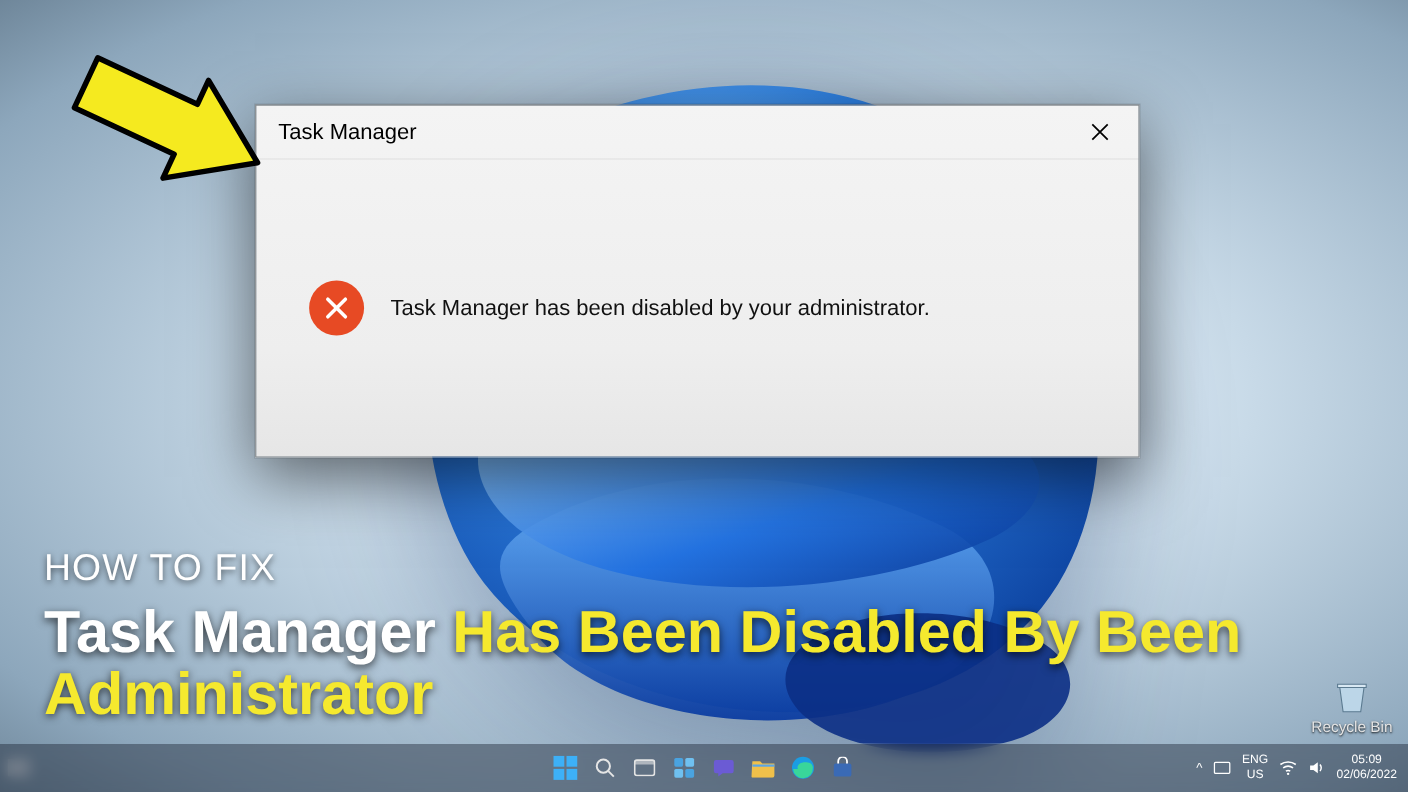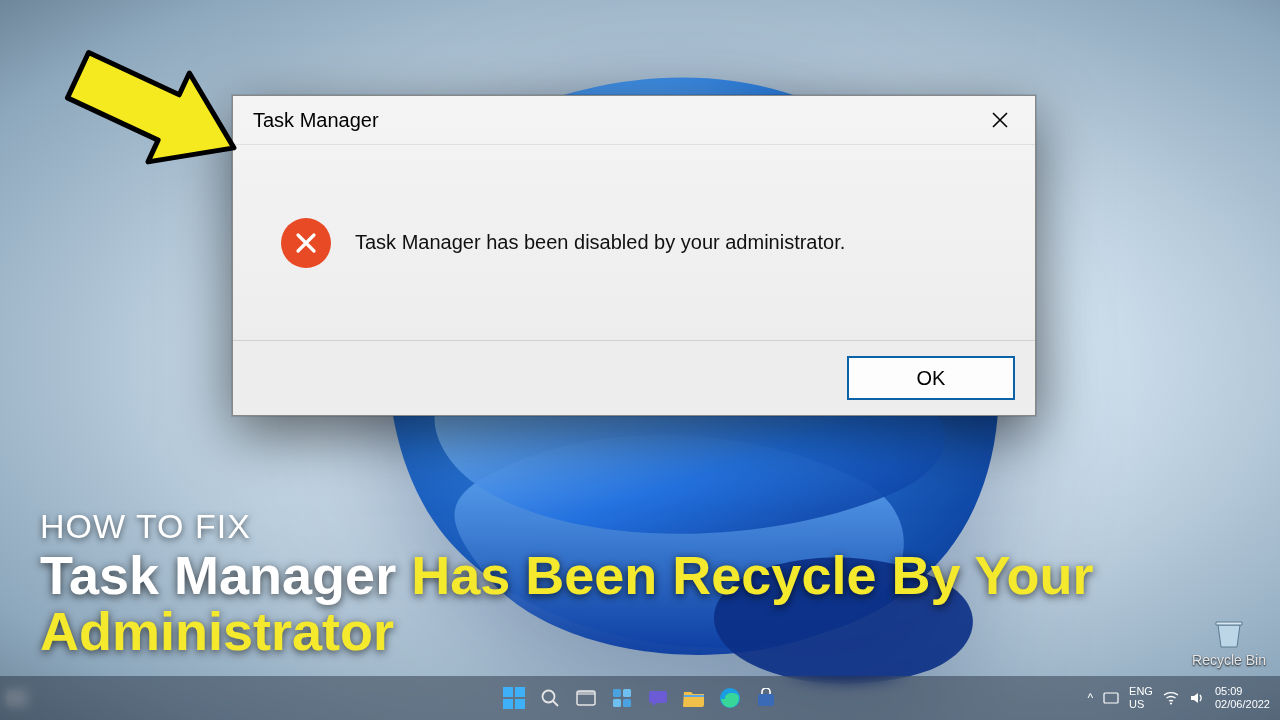--- a/index.html
+++ b/index.html
@@ -118,21 +118,21 @@
     z-index: 40;
     line-height: 1.05;
   }
   .cap1 {
     font-family: Arial, sans-serif;
     font-weight: 300;
     font-size: 34px;
     letter-spacing: 1px;
     color: #fff;
     text-shadow: 0 2px 6px rgba(0,0,0,0.6);
-    margin-bottom: 2px;
+    margin-bottom: 12px;
   }
   .cap2 {
     font-family: "Arial Narrow", Arial, sans-serif;
     font-weight: 700;
     font-size: 54px;
     font-stretch: condensed;
     letter-spacing: 0px;
     text-shadow: 0 2px 8px rgba(0,0,0,0.7);
   }
   .cap2 .white { color: #fff; }
@@ -181,21 +181,21 @@
   }
   .tray {
     position: absolute;
     right: 10px;
     display: flex;
     align-items: center;
     gap: 10px;
     color: #fff;
     font-size: 11px;
   }
-  .tray .stack { text-align: left; line-height: 1.15; }
+  .tray .stack { text-align: center; line-height: 1.15; }
   .tray svg { display:block; }
 </style>
 </head>
 <body>
 
 <div class="bg">
   <svg class="bloom" viewBox="0 0 750 640">
     <defs>
       <radialGradient id="g1" cx="40%" cy="30%" r="80%">
         <stop offset="0%" stop-color="#8fd0ff"></stop>
@@ -236,30 +236,27 @@
     </div>
   </div>
   <div class="body">
     <div class="err-icon">
       <svg width="26" height="26" viewBox="0 0 26 26">
         <path d="M5 5 L21 21 M21 5 L5 21" stroke="#fff" stroke-width="3.2" stroke-linecap="round" fill="none"></path>
       </svg>
     </div>
     <div class="msg">Task Manager has been disabled by your administrator.</div>
   </div>
-  <div class="footer">
-    <div class="okbtn">OK</div>
-  </div>
 </div>
 
 <div class="caption">
   <div class="cap1">HOW TO FIX</div>
   <div class="cap2">
     <span class="white">Task Manager</span>
-    <span class="yellow">Has Been Recycle By Your Administrator</span>
+    <span class="yellow">Has Been Disabled By Been Administrator</span>
   </div>
 </div>
 
 <div class="virtdesk">
   <svg width="20" height="16" viewBox="0 0 20 16">
     <rect x="0" y="0" width="9" height="16" fill="#cfd6dd"></rect>
     <rect x="11" y="0" width="9" height="7" fill="#cfd6dd"></rect>
     <rect x="11" y="9" width="9" height="7" fill="#cfd6dd"></rect>
   </svg>
 </div>

